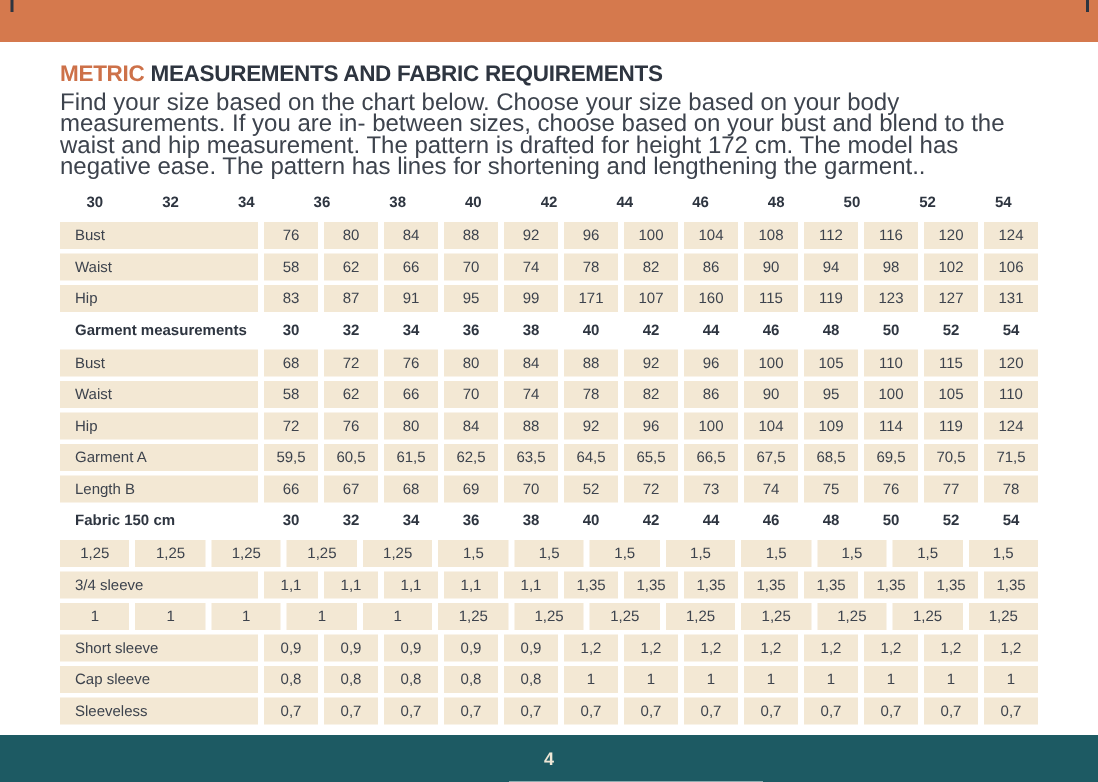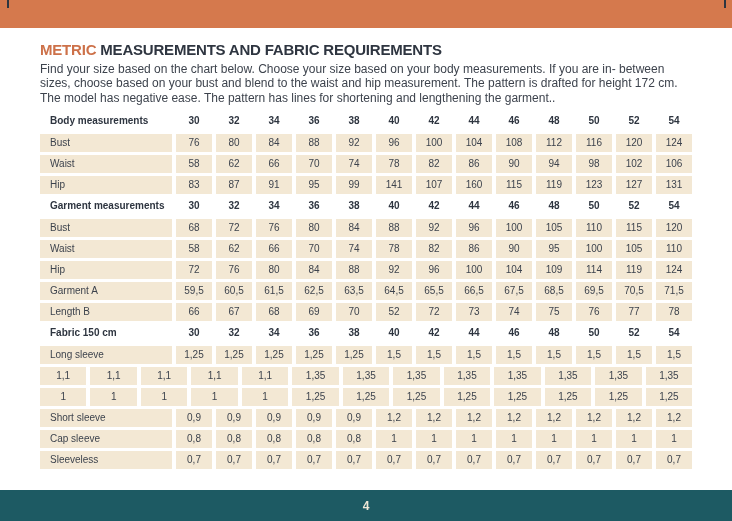--- a/index.html
+++ b/index.html
@@ -24,21 +24,21 @@
     font-size: 15px;
     font-weight: bold;
     letter-spacing: -0.2px;
     color: #2e3540;
     line-height: 18px;
   }
   .page-title .accent { color: #cd7149; margin-right: 4px; }
 
   .intro {
     margin-top: 3px;
-    font-size: 12px;
+    font-size: 16px;
     line-height: 14.3px;
     color: #3d434d;
     max-width: 652px;
   }
 
   .size-table { margin-top: 7px; }
   .row {
     display: flex;
     gap: 4px;
     height: 18px;
@@ -83,21 +83,20 @@
   <div class="crop-mark right"></div>
 
   <div class="content">
 
     <h1 class="page-title"><span class="accent">METRIC</span><span>MEASUREMENTS AND FABRIC REQUIREMENTS</span></h1>
 
     <p class="intro">Find your size based on the chart below. Choose your size based on your body measurements. If you are in- between sizes, choose based on your bust and blend to the waist and hip measurement. The pattern is drafted for height 172 cm. The model has negative ease. The pattern has lines for shortening and lengthening the garment..</p>
 
     <div class="size-table">
         <div class="row header-row">
-          <div class="cell label-cell">Body measurements</div>
           <div class="cell num-cell">30</div>
           <div class="cell num-cell">32</div>
           <div class="cell num-cell">34</div>
           <div class="cell num-cell">36</div>
           <div class="cell num-cell">38</div>
           <div class="cell num-cell">40</div>
           <div class="cell num-cell">42</div>
           <div class="cell num-cell">44</div>
           <div class="cell num-cell">46</div>
           <div class="cell num-cell">48</div>
@@ -137,21 +136,21 @@
           <div class="cell num-cell data-cell">102</div>
           <div class="cell num-cell data-cell">106</div>
         </div>
         <div class="row data-row">
           <div class="cell label-cell data-cell">Hip</div>
           <div class="cell num-cell data-cell">83</div>
           <div class="cell num-cell data-cell">87</div>
           <div class="cell num-cell data-cell">91</div>
           <div class="cell num-cell data-cell">95</div>
           <div class="cell num-cell data-cell">99</div>
-          <div class="cell num-cell data-cell">141</div>
+          <div class="cell num-cell data-cell">171</div>
           <div class="cell num-cell data-cell">107</div>
           <div class="cell num-cell data-cell">160</div>
           <div class="cell num-cell data-cell">115</div>
           <div class="cell num-cell data-cell">119</div>
           <div class="cell num-cell data-cell">123</div>
           <div class="cell num-cell data-cell">127</div>
           <div class="cell num-cell data-cell">131</div>
         </div>
         <div class="row header-row">
           <div class="cell label-cell">Garment measurements</div>
@@ -259,36 +258,36 @@
           <div class="cell num-cell">40</div>
           <div class="cell num-cell">42</div>
           <div class="cell num-cell">44</div>
           <div class="cell num-cell">46</div>
           <div class="cell num-cell">48</div>
           <div class="cell num-cell">50</div>
           <div class="cell num-cell">52</div>
           <div class="cell num-cell">54</div>
         </div>
         <div class="row data-row">
-          <div class="cell label-cell data-cell">Long sleeve</div>
-          <div class="cell num-cell data-cell">1,25</div>
-          <div class="cell num-cell data-cell">1,25</div>
-          <div class="cell num-cell data-cell">1,25</div>
-          <div class="cell num-cell data-cell">1,25</div>
-          <div class="cell num-cell data-cell">1,25</div>
-          <div class="cell num-cell data-cell">1,5</div>
-          <div class="cell num-cell data-cell">1,5</div>
-          <div class="cell num-cell data-cell">1,5</div>
-          <div class="cell num-cell data-cell">1,5</div>
-          <div class="cell num-cell data-cell">1,5</div>
-          <div class="cell num-cell data-cell">1,5</div>
-          <div class="cell num-cell data-cell">1,5</div>
-          <div class="cell num-cell data-cell">1,5</div>
-        </div>
-        <div class="row data-row">
+          <div class="cell num-cell data-cell">1,25</div>
+          <div class="cell num-cell data-cell">1,25</div>
+          <div class="cell num-cell data-cell">1,25</div>
+          <div class="cell num-cell data-cell">1,25</div>
+          <div class="cell num-cell data-cell">1,25</div>
+          <div class="cell num-cell data-cell">1,5</div>
+          <div class="cell num-cell data-cell">1,5</div>
+          <div class="cell num-cell data-cell">1,5</div>
+          <div class="cell num-cell data-cell">1,5</div>
+          <div class="cell num-cell data-cell">1,5</div>
+          <div class="cell num-cell data-cell">1,5</div>
+          <div class="cell num-cell data-cell">1,5</div>
+          <div class="cell num-cell data-cell">1,5</div>
+        </div>
+        <div class="row data-row">
+          <div class="cell label-cell data-cell">3/4 sleeve</div>
           <div class="cell num-cell data-cell">1,1</div>
           <div class="cell num-cell data-cell">1,1</div>
           <div class="cell num-cell data-cell">1,1</div>
           <div class="cell num-cell data-cell">1,1</div>
           <div class="cell num-cell data-cell">1,1</div>
           <div class="cell num-cell data-cell">1,35</div>
           <div class="cell num-cell data-cell">1,35</div>
           <div class="cell num-cell data-cell">1,35</div>
           <div class="cell num-cell data-cell">1,35</div>
           <div class="cell num-cell data-cell">1,35</div>

